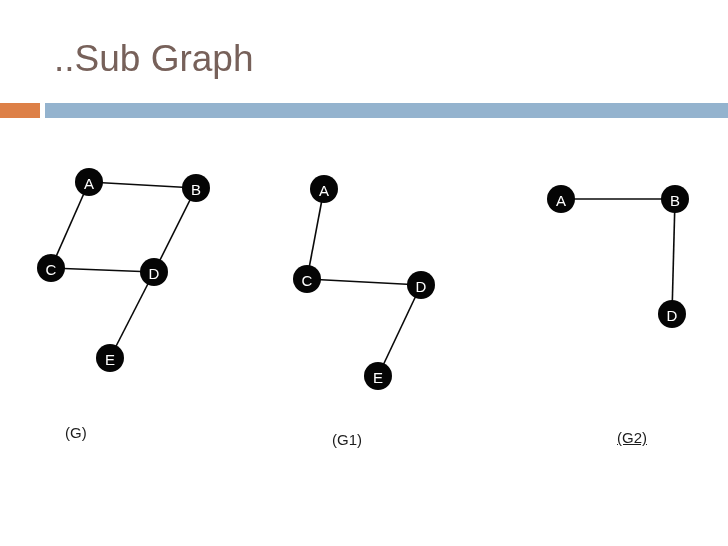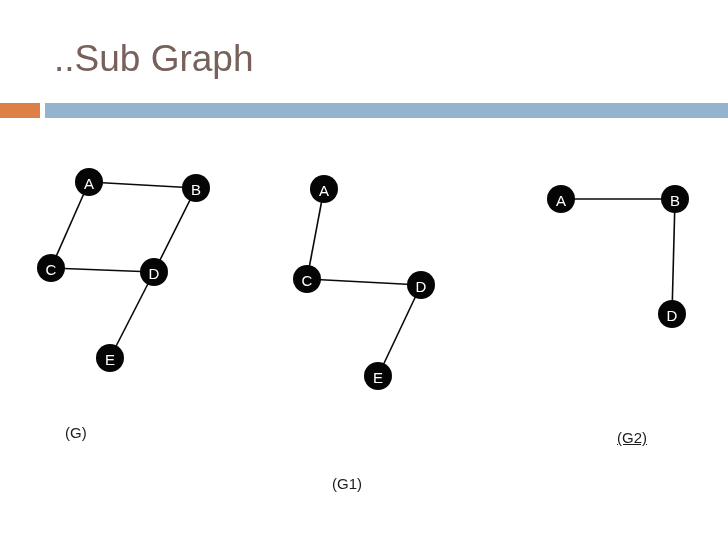--- a/index.html
+++ b/index.html
@@ -55,21 +55,21 @@
     height: 546px;
   }
   .graph-label {
     position: absolute;
     font-size: 15px;
     color: #1c1c1c;
     font-family: "Liberation Sans", sans-serif;
     white-space: nowrap;
   }
   #graph-label-g  { left: 65px;  top: 424px; }
-  #graph-label-g1 { left: 332px; top: 431px; margin-top: 44px; }
+  #graph-label-g1 { left: 332px; top: 431px; }
   #graph-label-g2 { left: 617px; top: 429px; text-decoration: underline; }
   .node-circle { fill: #050505; }
   .node-text {
     fill: #ffffff;
     font-family: "Liberation Sans", sans-serif;
     font-size: 15px;
     text-anchor: middle;
     dominant-baseline: central;
   }
   .edge-line {

